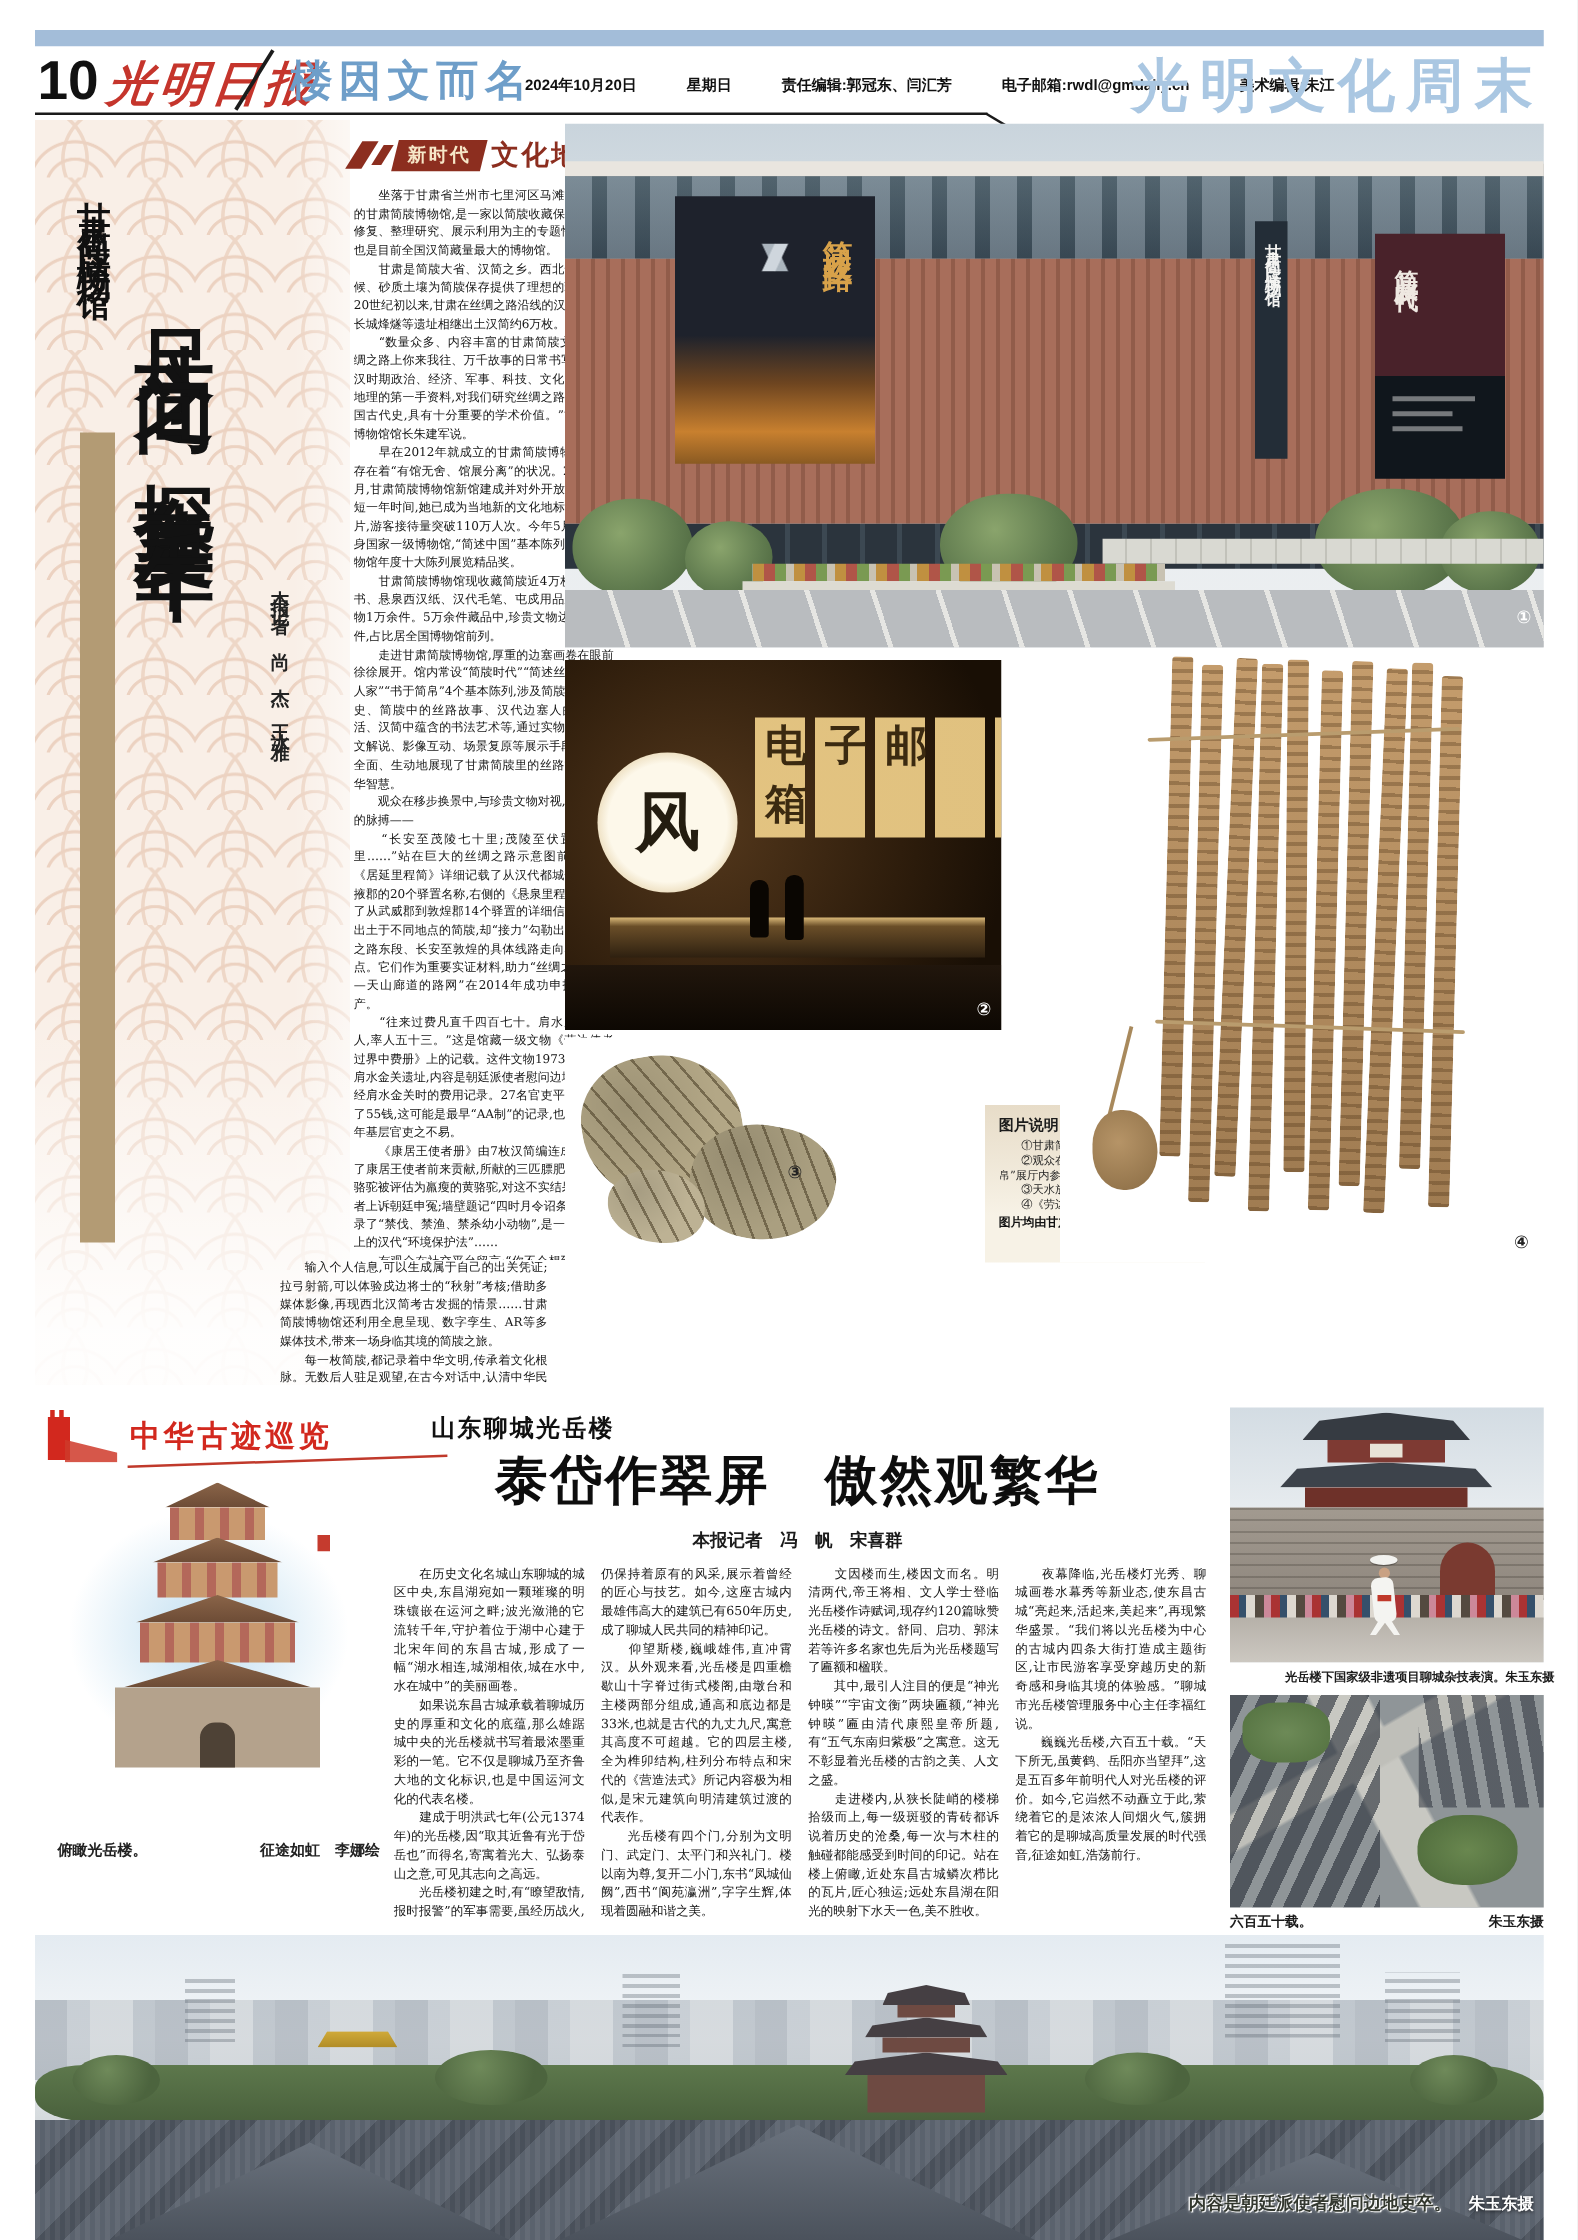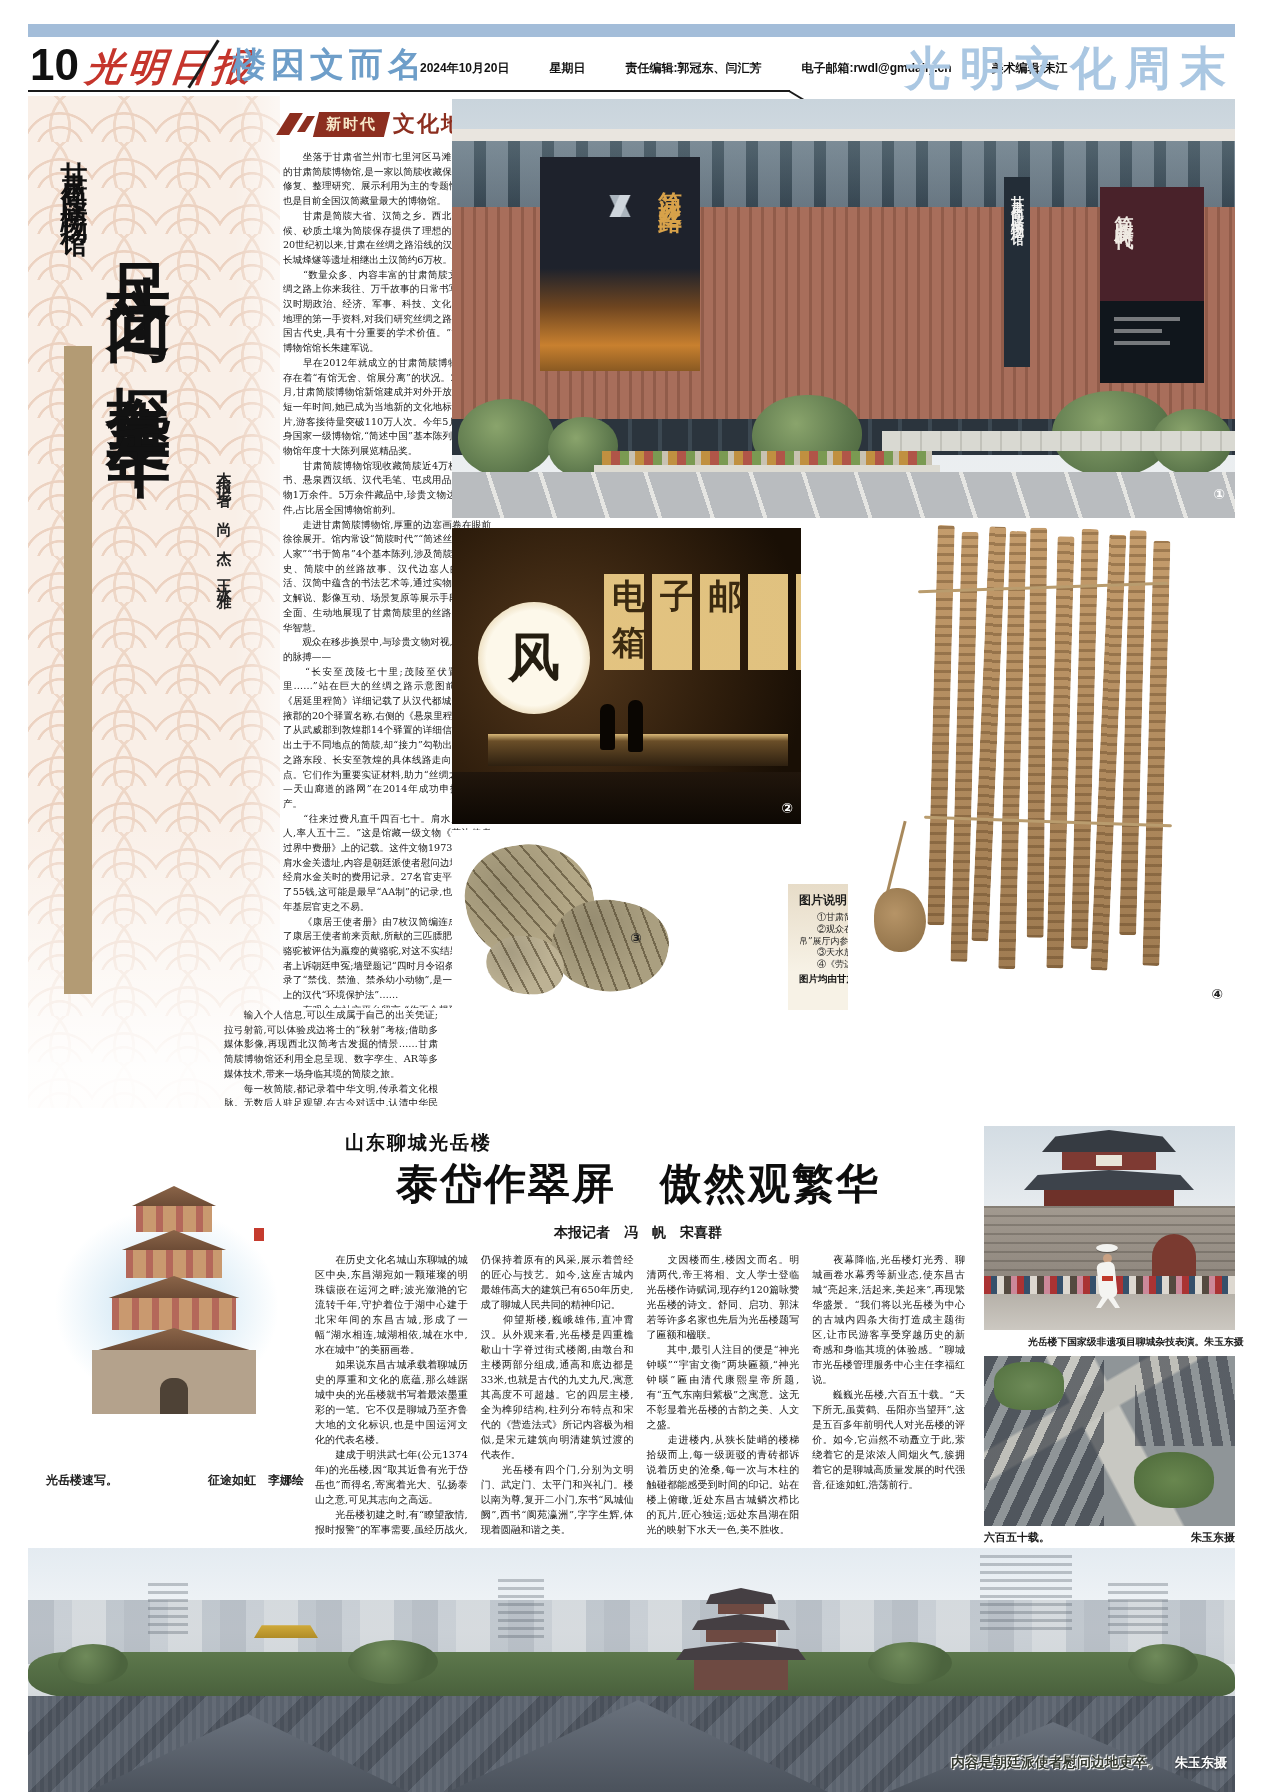--- a/index.html
+++ b/index.html
@@ -336,36 +336,44 @@
       <div class="slat" style="height:405px;"></div>
       <div class="slat" style="height:425px;margin-top:10px;"></div>
     </div>
     <div class="string" style="left:70px;top:66px;width:250px;transform:rotate(-2deg);"></div>
     <div class="string" style="left:76px;top:300px;width:248px;transform:rotate(2deg);"></div>
     <div class="abs knot-tail"></div>
     <div class="abs knot"></div>
     <div class="marker dark" style="right:12px;bottom:8px;">④</div>
   </div>
 
+  <div class="abs badge2">
+    <div class="wall-icon">
+      <div class="wall-tower"></div>
+      <div class="wall-slope"></div>
+    </div>
+    <div class="badge2-text">中华古迹巡览</div>
+    <div class="badge2-line"></div>
+  </div>
 
   <div class="abs sketch">
     <div class="abs wash"></div>
     <div class="pg pg-roof" style="left:78px;top:18px;width:100px;height:20px;"></div>
     <div class="pg pg-body" style="left:90px;top:38px;width:76px;height:26px;"></div>
     <div class="pg pg-roof" style="left:66px;top:62px;width:124px;height:20px;"></div>
     <div class="pg pg-body" style="left:80px;top:82px;width:96px;height:28px;"></div>
     <div class="pg pg-roof" style="left:50px;top:108px;width:156px;height:22px;"></div>
     <div class="pg pg-body" style="left:66px;top:130px;width:124px;height:32px;"></div>
     <div class="pg pg-roof" style="left:38px;top:160px;width:180px;height:22px;"></div>
     <div class="pg pg-base" style="left:46px;top:182px;width:164px;height:64px;"></div>
     <div class="pg pg-arch" style="left:114px;top:210px;width:28px;height:36px;"></div>
     <div class="abs seal"></div>
   </div>
   <div class="abs sketch-cap">
-    <span>光岳楼速写。</span>
+    <span>俯瞰光岳楼。</span>
     <span>征途如虹　李娜绘</span>
   </div>
 
   <div class="abs a2-kicker">山东聊城光岳楼</div>
   <div class="abs a2-headline">泰岱作翠屏　傲然观繁华</div>
   <div class="abs a2-byline">本报记者　冯　帆　宋喜群</div>
   <div class="abs a2-body bodytext" style="font-size:10px;line-height:15px;">　　在历史文化名城山东聊城的城区中央,东昌湖宛如一颗璀璨的明珠镶嵌在运河之畔;波光潋滟的它流转千年,守护着位于湖中心建于北宋年间的东昌古城,形成了一幅“湖水相连,城湖相依,城在水中,水在城中”的美丽画卷。
 　　如果说东昌古城承载着聊城历史的厚重和文化的底蕴,那么雄踞城中央的光岳楼就书写着最浓墨重彩的一笔。它不仅是聊城乃至齐鲁大地的文化标识,也是中国运河文化的代表名楼。
 　　建成于明洪武七年(公元1374年)的光岳楼,因“取其近鲁有光于岱岳也”而得名,寄寓着光大、弘扬泰山之意,可见其志向之高远。
 　　光岳楼初建之时,有“瞭望敌情,报时报警”的军事需要,虽经历战火,仍保持着原有的风采,展示着曾经的匠心与技艺。如今,这座古城内最雄伟高大的建筑已有650年历史,成了聊城人民共同的精神印记。

